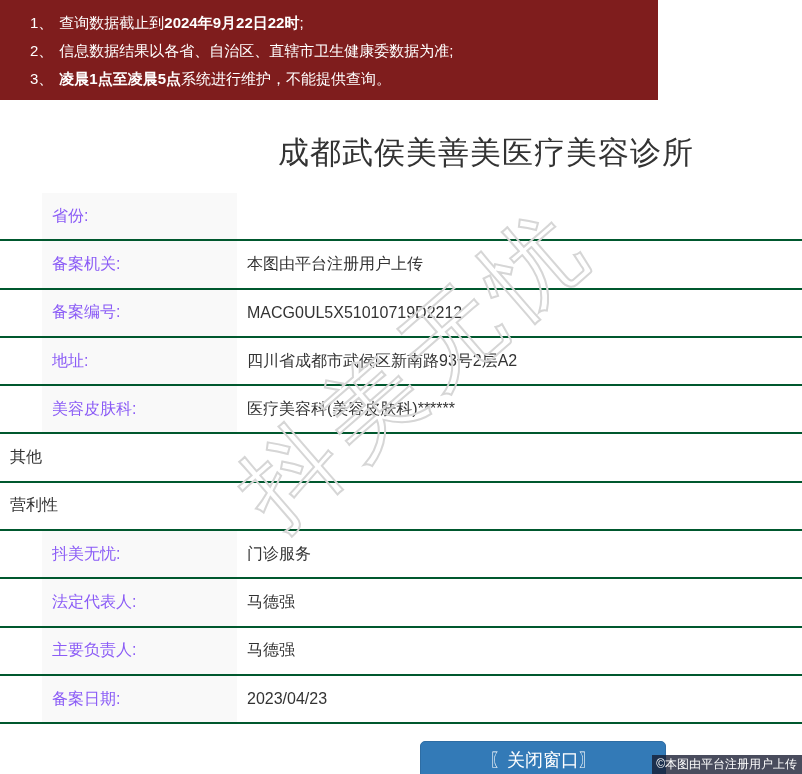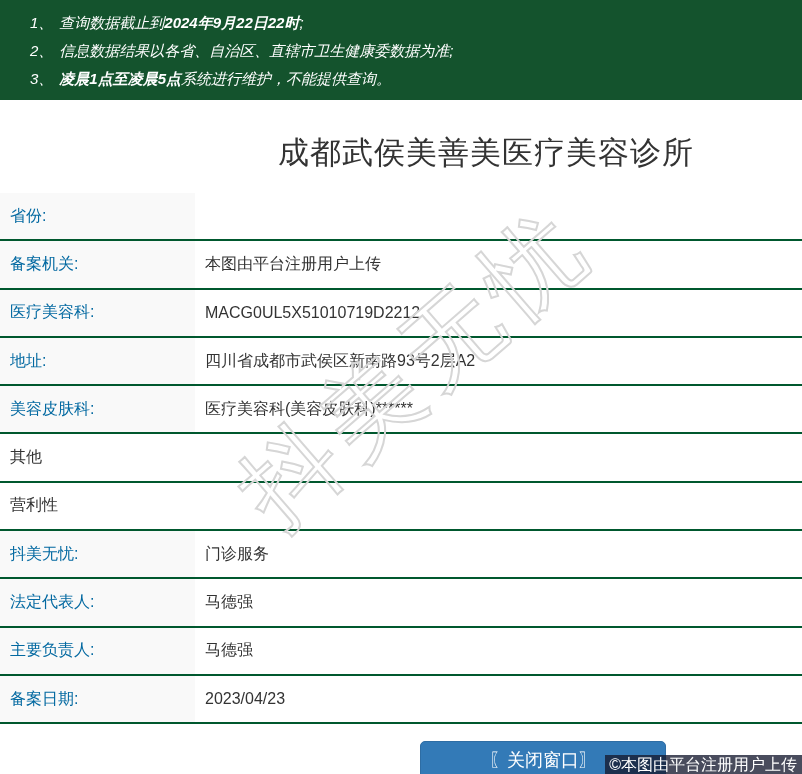--- a/index.html
+++ b/index.html
@@ -10,26 +10,25 @@
   }
   .page {
     position: relative;
     width: 802px; height: 774px;
     overflow: hidden;
     background: #ffffff;
   }
 
   
   .notice-bar {
-    width: 802px; height: 100px;
-    background: #14532d;
+    width: 658px; height: 100px;
+    background: #7f1d1d;
     color: #ffffff;
     padding: 9px 10px 0 30px;
     font-size: 15px;
-    font-style: italic;
   }
   .notice-line {
     line-height: 28px;
     white-space: nowrap;
   }
   .notice-line .num { margin-right: 6px; }
   .notice-line b { font-weight: bold; }
 
   
   .title-wrap {
@@ -48,26 +47,27 @@
   .info-table { width: 802px; }
   .info-row {
     display: flex;
     height: 48.3px;
     border-bottom: 2px solid #00582e;
     align-items: stretch;
   }
   .info-label {
     width: 195px;
     background: #f9f9f9;
-    color: #0369a1;
+    color: #8b5cf6;
     font-size: 16px;
     display: flex;
     align-items: center;
     padding-left: 10px;
     flex-shrink: 0;
+    margin-left: 42px;
   }
   .info-value {
     color: #333333;
     font-size: 16px;
     display: flex;
     align-items: center;
     padding-left: 10px;
   }
 
   
@@ -105,21 +105,21 @@
 
   
   .attribution {
     position: absolute;
     right: 0; bottom: 0;
     height: 19px;
     line-height: 19px;
     padding: 0 5px 0 4px;
     background: rgba(22, 26, 48, 0.78);
     color: #ffffff;
-    font-size: 16px;
+    font-size: 12px;
     white-space: nowrap;
     z-index: 10;
   }
 </style>
 </head>
 <body>
 
 <div class="page">
 
   <div class="notice-bar">
@@ -140,21 +140,21 @@
 
   <div class="info-table">
     <div class="info-row">
       <div class="info-label">省份:</div>
     </div>
     <div class="info-row">
       <div class="info-label">备案机关:</div>
       <div class="info-value">本图由平台注册用户上传</div>
     </div>
     <div class="info-row">
-      <div class="info-label">医疗美容科:</div>
+      <div class="info-label">备案编号:</div>
       <div class="info-value">MACG0UL5X51010719D2212</div>
     </div>
     <div class="info-row">
       <div class="info-label">地址:</div>
       <div class="info-value">四川省成都市武侯区新南路93号2层A2</div>
     </div>
     <div class="info-row">
       <div class="info-label">美容皮肤科:</div>
       <div class="info-value">医疗美容科(美容皮肤科)******</div>
     </div>

